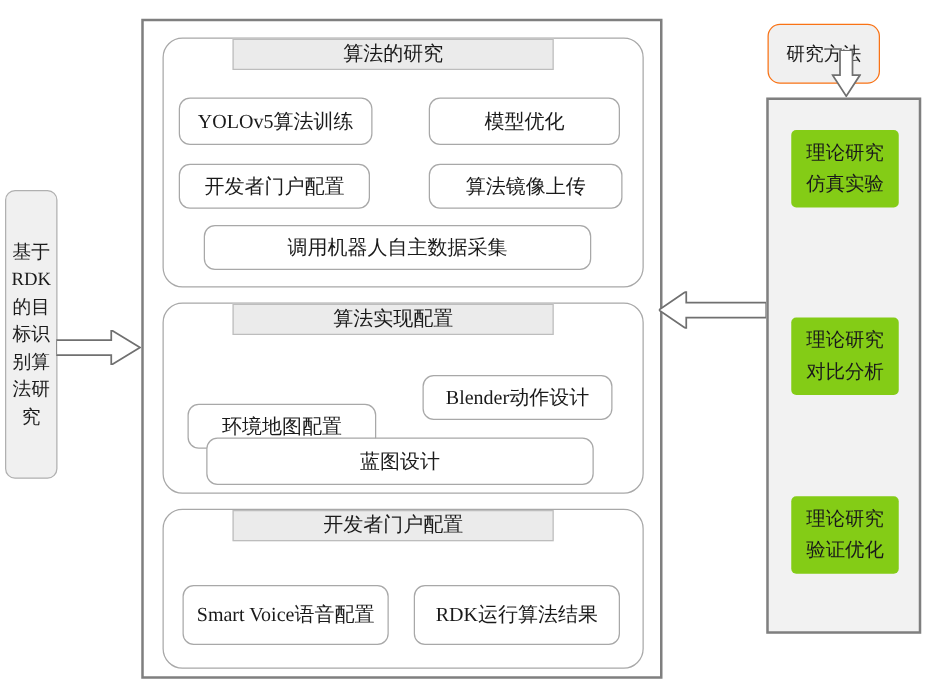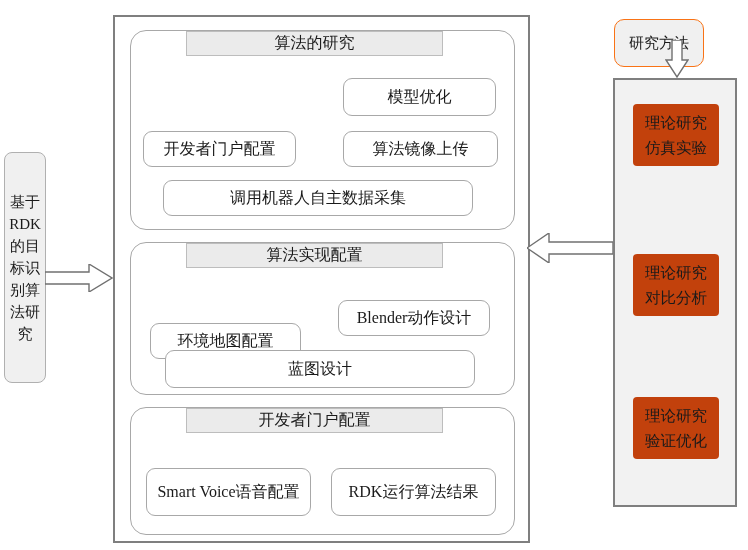--- a/index.html
+++ b/index.html
@@ -96,21 +96,21 @@
   .tall-box {
     position: absolute;
     left: 613px; top: 78px; width: 124px; height: 429px;
     box-sizing: border-box;
     background: #f2f2f2;
     border: 2px solid #7f7f7f;
   }
   .stage-box {
     position: absolute;
     left: 18px; width: 86px; height: 62px;
-    background: #c2410c;
+    background: #84cc16;
     border-radius: 4px;
     display: flex; align-items: center; justify-content: center;
     text-align: center;
     font-size: 15.5px;
     line-height: 25px;
     white-space: pre-line;
   }
   .st-0 { top: 24px; }
   .st-1 { top: 174px; }
   .st-2 { top: 317px; }
@@ -135,20 +135,21 @@
 究</div>
 
   <svg class="arrow arrow-right" width="68" height="28" viewBox="0 0 68 28">
     <polygon points="0,8 44,8 44,0 67,14 44,28 44,20 0,20"></polygon>
   </svg>
 
   <div class="center-box">
 
     <div class="section sec-1">
       <div class="sec-header">算法的研究</div>
+      <div class="btn s1-b0">YOLOv5算法训练</div>
       <div class="btn s1-b1">模型优化</div>
       <div class="btn s1-b2">开发者门户配置</div>
       <div class="btn s1-b3">算法镜像上传</div>
       <div class="btn s1-b4">调用机器人自主数据采集</div>
     </div>
 
     <div class="section sec-2">
       <div class="sec-header">算法实现配置</div>
       <div class="btn s2-b0">环境地图配置</div>
       <div class="btn s2-b1">Blender动作设计</div>

